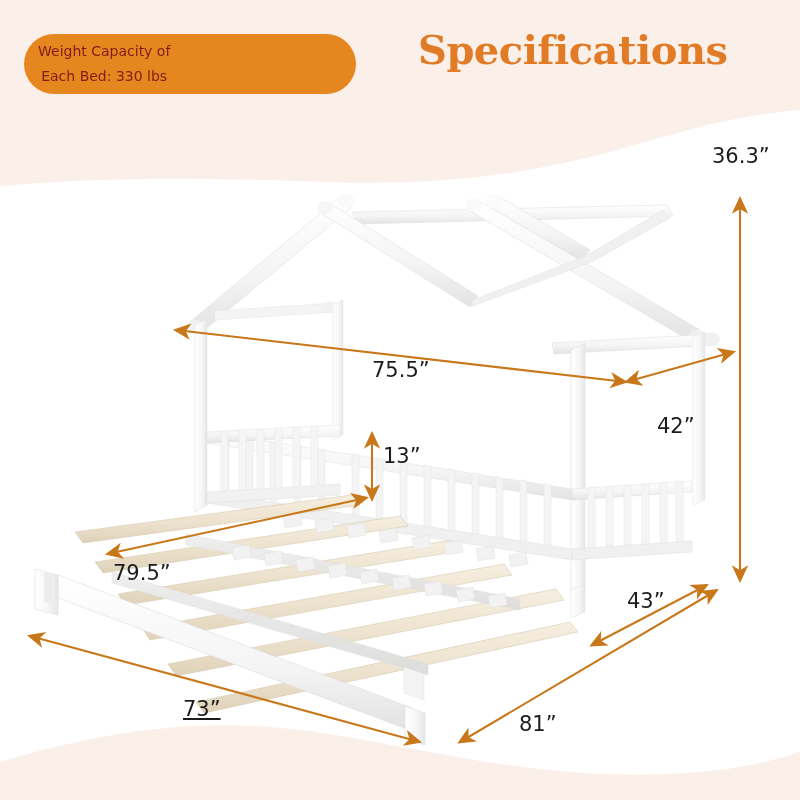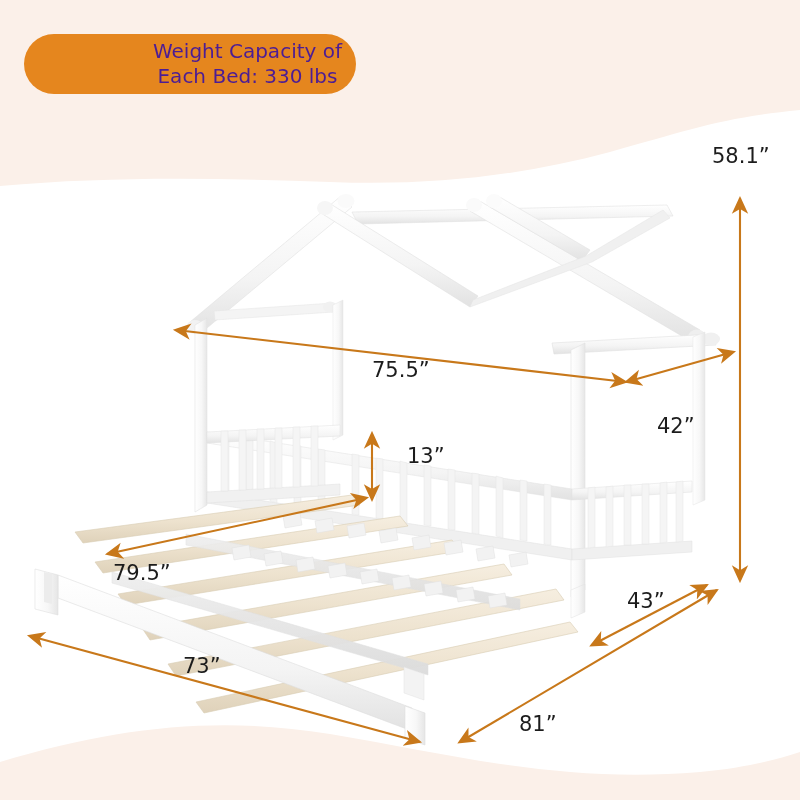--- a/index.html
+++ b/index.html
@@ -38,27 +38,27 @@
     letter-spacing: -0.5px;
     color: #E27B25;
     white-space: nowrap;
   }
 
   
   .pill {
     position: absolute;
     z-index: 4;
     background: #E5861E;
-    color: #4c1d95;
+    color: #7f1d1d;
     border-radius: 999px;
     display: flex;
     align-items: center;
-    justify-content: flex-end;
+    justify-content: flex-start;
     text-align: center;
-    font-size: 20px;
+    font-size: 14px;
     line-height: 25px;
     font-family: "DejaVu Sans", sans-serif;
     padding: 0 14px;
     box-sizing: border-box;
   }
   #pill-weight   { left: 24px;  top: 34px;  width: 332px; height: 60px; }
   #pill-mattress { left: 16px;  top: 114px; width: 336px; height: 62px; }
   .pill span { display: block; }
 
   
@@ -66,24 +66,24 @@
     position: absolute;
     z-index: 4;
     color: #1c1c1c;
     font-family: "DejaVu Sans", sans-serif;
     font-size: 21px;
     white-space: nowrap;
   }
   #dim-695 { left: 712px; top: 144px; }
   #dim-42  { left: 657px; top: 370px; margin-top: 44px; }
   #dim-905 { left: 372px; top: 358px; }
-  #dim-13  { left: 383px; top: 444px; margin-left: 24px; }
+  #dim-13  { left: 383px; top: 444px; }
   #dim-795 { left: 113px; top: 537px; margin-top: 24px; }
   #dim-43  { left: 627px; top: 589px; }
-  #dim-73  { left: 183px; top: 654px; }
+  #dim-73  { left: 183px; top: 697px; text-decoration: underline; }
   #dim-81  { left: 519px; top: 712px; text-align: center; }
 </style>
 </head>
 <body>
 
 <div id="page">
 
   <svg id="bg-svg" viewBox="0 0 800 800">
     <rect x="0" y="0" width="800" height="800" fill="#ffffff"></rect>
 
@@ -295,30 +295,31 @@
       <line x1="366" y1="498" x2="107" y2="554" marker-end="url(#ah)" marker-start="url(#ah-start)"></line>
 
       <line x1="592" y1="645" x2="707" y2="585" marker-end="url(#ah)" marker-start="url(#ah-start)"></line>
 
       <line x1="30" y1="636" x2="420" y2="742" marker-end="url(#ah)" marker-start="url(#ah-start)"></line>
 
       <line x1="460" y1="742" x2="717" y2="590" marker-end="url(#ah)" marker-start="url(#ah-start)"></line>
     </g>
   </svg>
 
+  <div id="title">Specifications</div>
 
   <div id="pill-weight" class="pill">
     <div>
       <span>Weight Capacity of</span>
       <span>Each Bed: 330 lbs</span>
     </div>
   </div>
 
 
-  <div id="dim-695" class="dim-label">58.1”</div>
+  <div id="dim-695" class="dim-label">36.3”</div>
   <div id="dim-42" class="dim-label">42”</div>
   <div id="dim-905" class="dim-label">75.5”</div>
   <div id="dim-13" class="dim-label">13”</div>
   <div id="dim-795" class="dim-label">79.5”</div>
   <div id="dim-43" class="dim-label">43”</div>
   <div id="dim-73" class="dim-label">73”</div>
   <div id="dim-81" class="dim-label">81”</div>
 
 </div>
 

